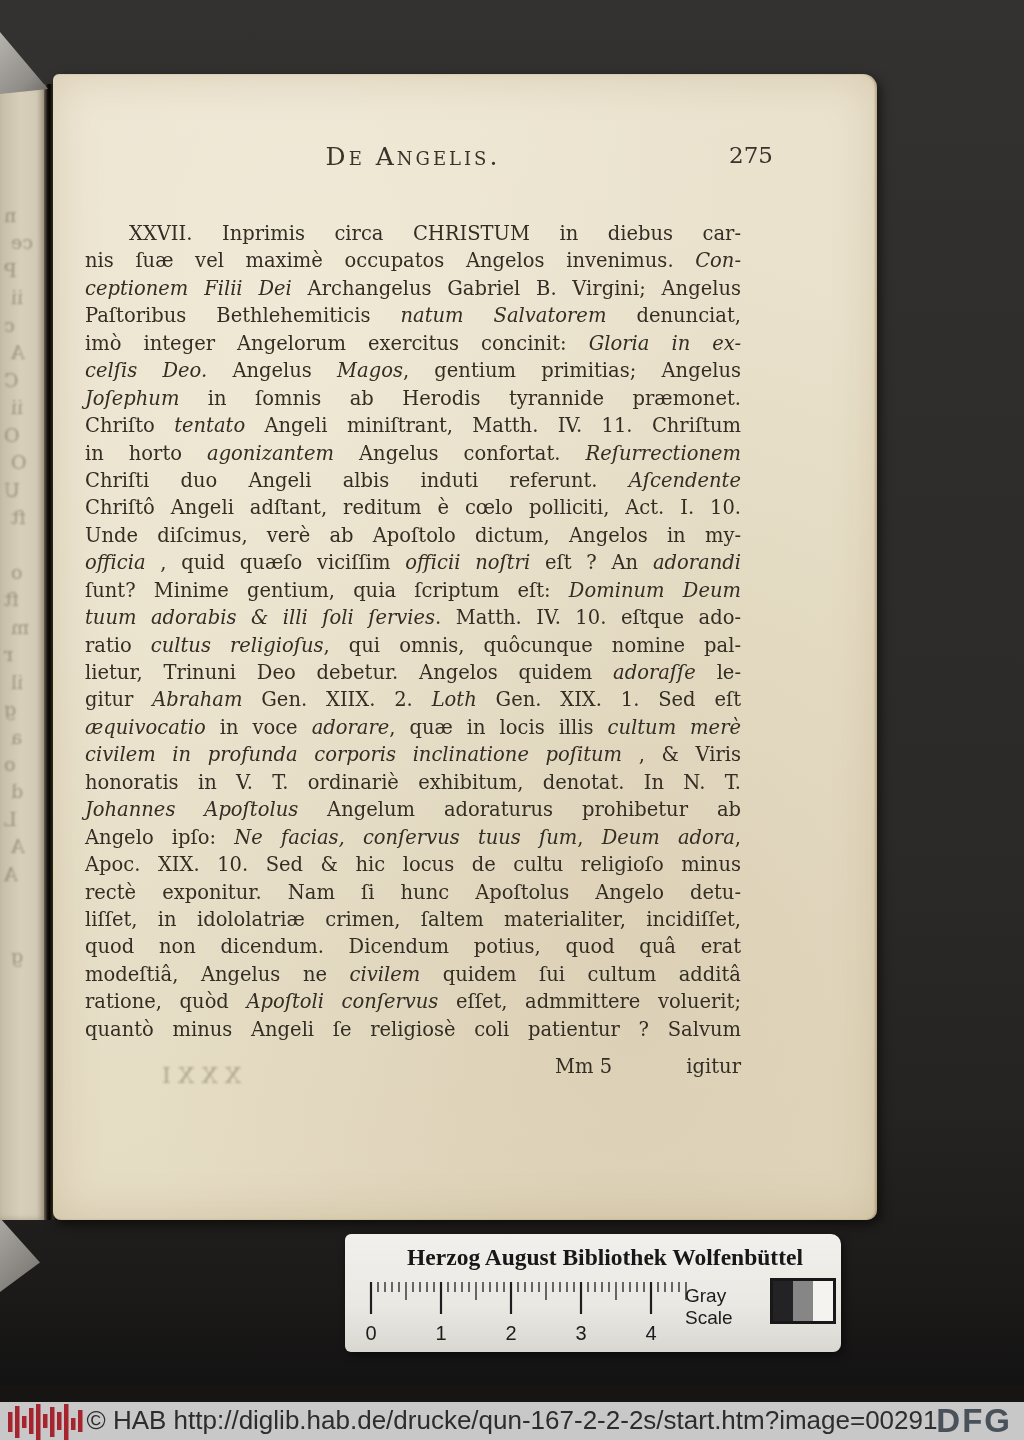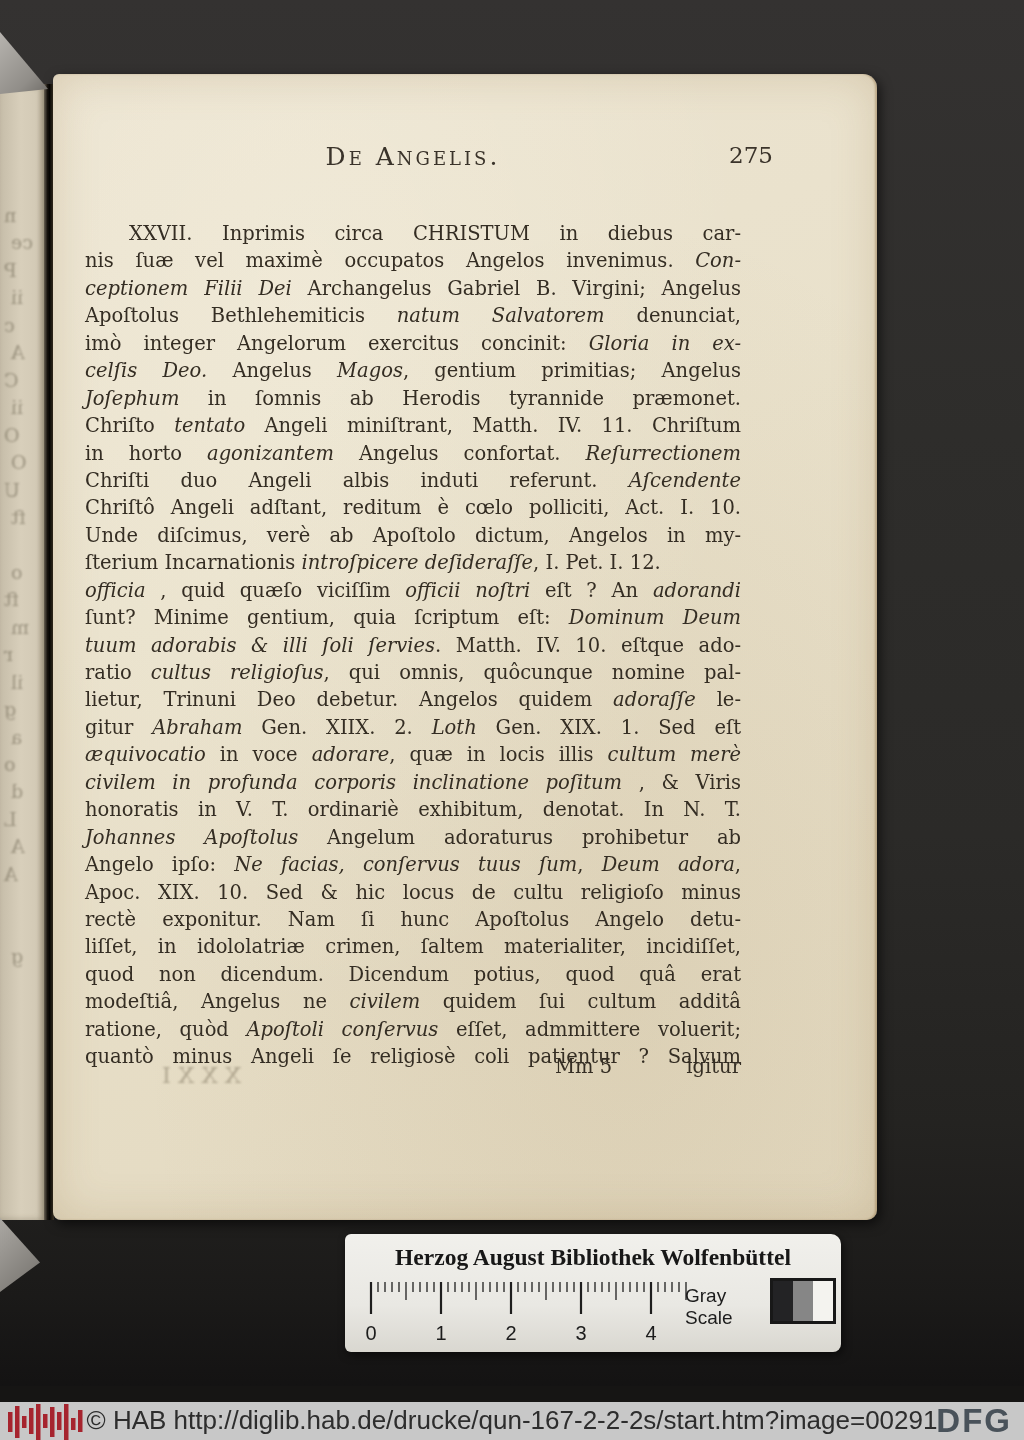--- a/index.html
+++ b/index.html
@@ -43,21 +43,21 @@
   .sigline{position:absolute;left:32px;top:981px;width:656px;height:28px;font-size:19.5px;color:#342d23;}
   .sig-mark{position:absolute;left:470px;top:0;}
   .catchword{position:absolute;right:0;top:0;}
   .bleed-mark{position:absolute;left:28px;top:988px;width:160px;font-size:23px;letter-spacing:7px;
     color:rgba(95,85,62,.38);filter:blur(1.1px);transform:scaleX(-1);}
   
   .scale-card{position:absolute;left:345px;top:1234px;width:496px;height:118px;
     background:linear-gradient(180deg,#f1f0ec 0%,#e9e8e3 60%,#d9d7d0 100%);
     border-radius:6px 10px 8px 6px;box-shadow:2px 3px 8px rgba(0,0,0,.55);}
   .card-title{position:absolute;left:0;top:10px;width:100%;text-align:center;
-    font-family:"Liberation Serif",serif;font-weight:700;font-size:23.5px;color:#171717;}
+    font-family:"Liberation Serif",serif;font-weight:700;font-size:23.5px;color:#171717;padding-left:12px;}
   .ruler-svg{position:absolute;left:14px;top:46px;}
   .gray-label{position:absolute;left:340px;top:51px;width:86px;
     font-family:"Liberation Sans",sans-serif;font-size:19px;color:#1c1c1c;}
   .gray-box{position:absolute;left:425px;top:44px;width:60px;height:40px;
     border:3px solid #181818;display:flex;}
   .gray-box .patch{flex:1 1 0;}
   
   .pre-footer-strip{position:absolute;left:0;top:1386px;width:1024px;height:16px;background:#161514;}
   .footer-bar{position:absolute;left:0;top:1402px;width:1024px;height:46px;background:#c8c8c8;}
   .hab-logo{position:absolute;left:6px;top:2px;}
@@ -104,30 +104,29 @@
 
   <div class="page">
     <div class="running-head">
       <span class="head-title">De Angelis.</span>
       <span class="pageno">275</span>
     </div>
     <div class="textblock">
         <div class="tline ind"><span>XXVII.  Inprimis circa CHRISTUM in diebus car-</span></div>
         <div class="tline"><span>nis ſuæ vel maximè occupatos Angelos invenimus.  </span><span class="it">Con-</span></div>
         <div class="tline"><span class="it">ceptionem Filii Dei </span><span>Archangelus Gabriel B. Virgini; Angelus</span></div>
-        <div class="tline"><span>Apoſtolus Bethlehemiticis </span><span class="it">natum Salvatorem </span><span>denunciat,</span></div>
+        <div class="tline"><span>Paſtoribus Bethlehemiticis </span><span class="it">natum Salvatorem </span><span>denunciat,</span></div>
         <div class="tline"><span>imò integer Angelorum exercitus concinit:  </span><span class="it">Gloria in ex-</span></div>
         <div class="tline"><span class="it">celſis Deo.</span><span>  Angelus </span><span class="it">Magos</span><span>, gentium primitias; Angelus</span></div>
         <div class="tline"><span class="it">Joſephum</span><span> in ſomnis ab Herodis tyrannide præmonet.</span></div>
         <div class="tline"><span>Chriſto </span><span class="it">tentato </span><span>Angeli miniſtrant, Matth. IV. 11.  Chriſtum</span></div>
         <div class="tline"><span>in horto </span><span class="it">agonizantem </span><span>Angelus confortat.  </span><span class="it">Reſurrectionem</span></div>
         <div class="tline"><span>Chriſti duo Angeli albis induti referunt.  </span><span class="it">Aſcendente</span></div>
         <div class="tline"><span>Chriſtô Angeli adſtant, reditum è cœlo polliciti, Act. I. 10.</span></div>
         <div class="tline"><span>Unde diſcimus, verè ab Apoſtolo dictum, Angelos in my-</span></div>
-        <div class="tline nojust"><span>ſterium Incarnationis </span><span class="it">introſpicere deſideraſſe</span><span>, I. Pet. I. 12.</span></div>
         <div class="tline"><span class="it">officia </span><span>, quid quæſo viciſſim </span><span class="it">officii noſtri </span><span>eſt ?  An </span><span class="it">adorandi</span></div>
         <div class="tline"><span>ſunt? Minime gentium, quia ſcriptum eſt:  </span><span class="it">Dominum Deum</span></div>
         <div class="tline"><span class="it">tuum adorabis &amp; illi ſoli ſervies</span><span>. Matth. IV. 10.  eſtque ado-</span></div>
         <div class="tline"><span>ratio </span><span class="it">cultus religioſus</span><span>, qui omnis, quôcunque nomine pal-</span></div>
         <div class="tline"><span>lietur, Trinuni Deo debetur.  Angelos quidem </span><span class="it">adoraſſe </span><span>le-</span></div>
         <div class="tline"><span>gitur </span><span class="it">Abraham </span><span>Gen. XIIX. 2. </span><span class="it">Loth </span><span>Gen. XIX. 1.  Sed eſt</span></div>
         <div class="tline"><span class="it">æquivocatio </span><span>in voce </span><span class="it">adorare</span><span>, quæ in locis illis </span><span class="it">cultum merè</span></div>
         <div class="tline"><span class="it">civilem in profunda corporis inclinatione poſitum </span><span>, &amp; Viris</span></div>
         <div class="tline"><span>honoratis in V. T. ordinariè exhibitum, denotat.  In N. T.</span></div>
         <div class="tline"><span class="it">Johannes Apoſtolus </span><span>Angelum adoraturus prohibetur ab</span></div>

